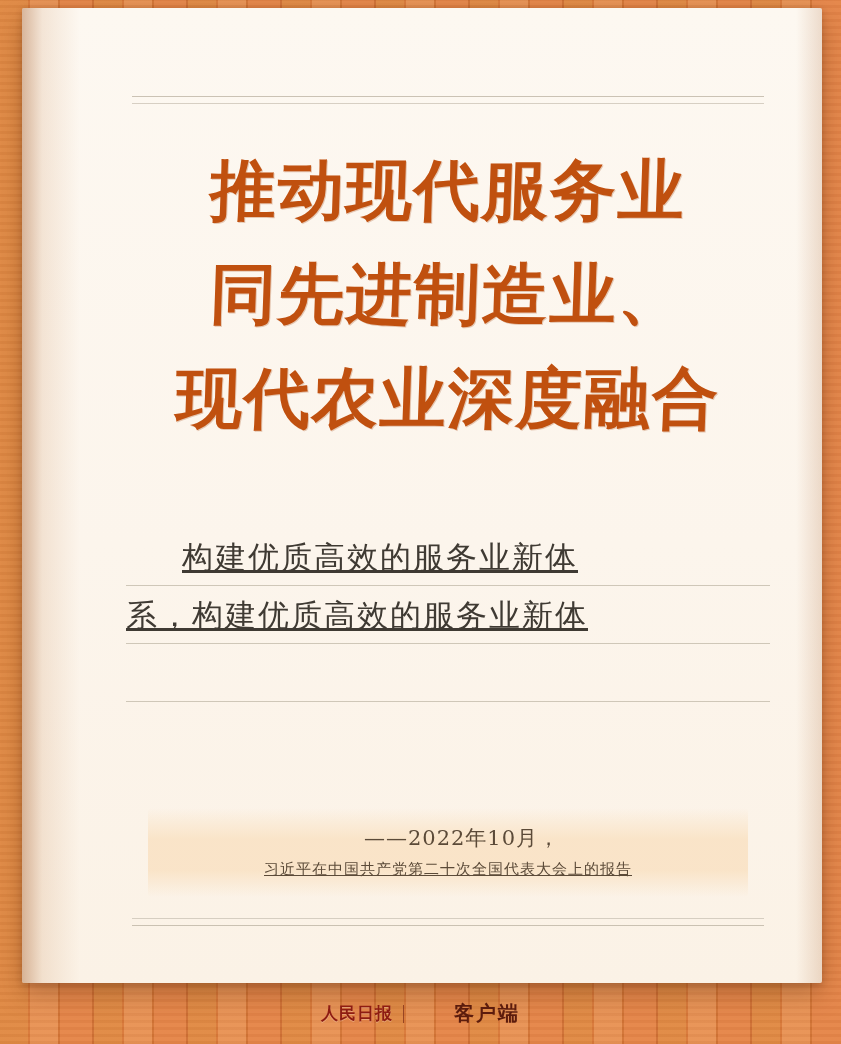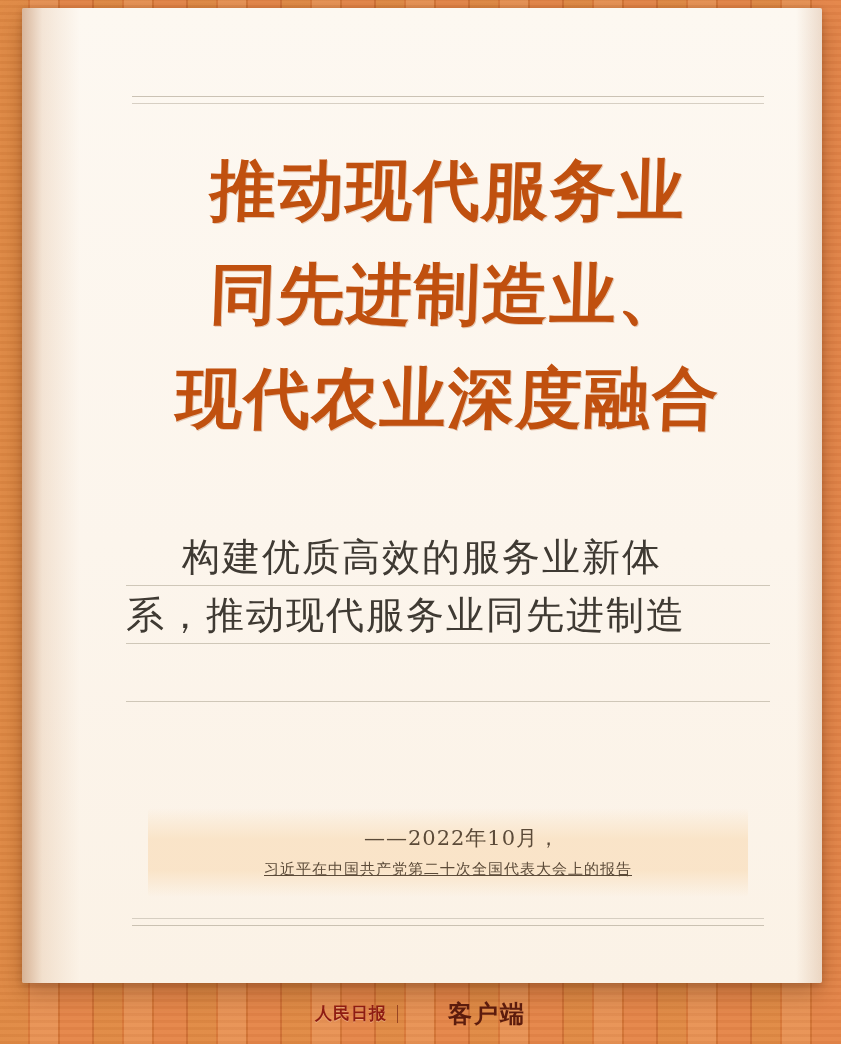--- a/index.html
+++ b/index.html
@@ -129,24 +129,25 @@
     position: absolute;
     left: 18px;
     top: 520px;
     width: 644px;
   }
   .qline {
     position: relative;
     height: 58px;
     line-height: 58px;
     font-family: "DejaVu Serif", serif;
-    font-size: 38px;
+    font-size: 31px;
     color: #3f3a33;
     letter-spacing: 2px;
     white-space: nowrap;
+    text-decoration: underline;
   }
   .qline::after {
     content: "";
     position: absolute;
     left: 0;
     right: 0;
     bottom: 0;
     height: 1px;
     background: #cfc7b8;
   }
@@ -206,21 +207,21 @@
     text-shadow: 0 1px 0 rgba(255,255,255,0.25);
   }
   .footer .divider {
     width: 1px;
     height: 18px;
     background: #7c2a16;
     opacity: .7;
   }
   .footer .app {
     font-family: "DejaVu Serif", serif;
-    font-size: 24px;
+    font-size: 20px;
     font-weight: 700;
     color: #5c1c0d;
     letter-spacing: 2px;
     padding-left: 40px;
   }
 </style>
 </head>
 <body>
 
 <div class="poster">
@@ -235,21 +236,21 @@
       </div>
 
       <div class="headline">
         <div class="hl-line">推动现代服务业</div>
         <div class="hl-line">同先进制造业、</div>
         <div class="hl-line">现代农业深度融合</div>
       </div>
 
       <div class="quote">
         <div class="qline indent">构建优质高效的服务业新体</div>
-        <div class="qline">系，推动现代服务业同先进制造</div>
+        <div class="qline">系，构建优质高效的服务业新体</div>
         <div class="qline blank"></div>
       </div>
 
       <div class="attrib">
         <div class="a1">——2022年10月，</div>
         <div class="a2">习近平在中国共产党第二十次全国代表大会上的报告</div>
       </div>
 
       <div class="rule-group rule-bottom">
         <div class="rule thin"></div>

